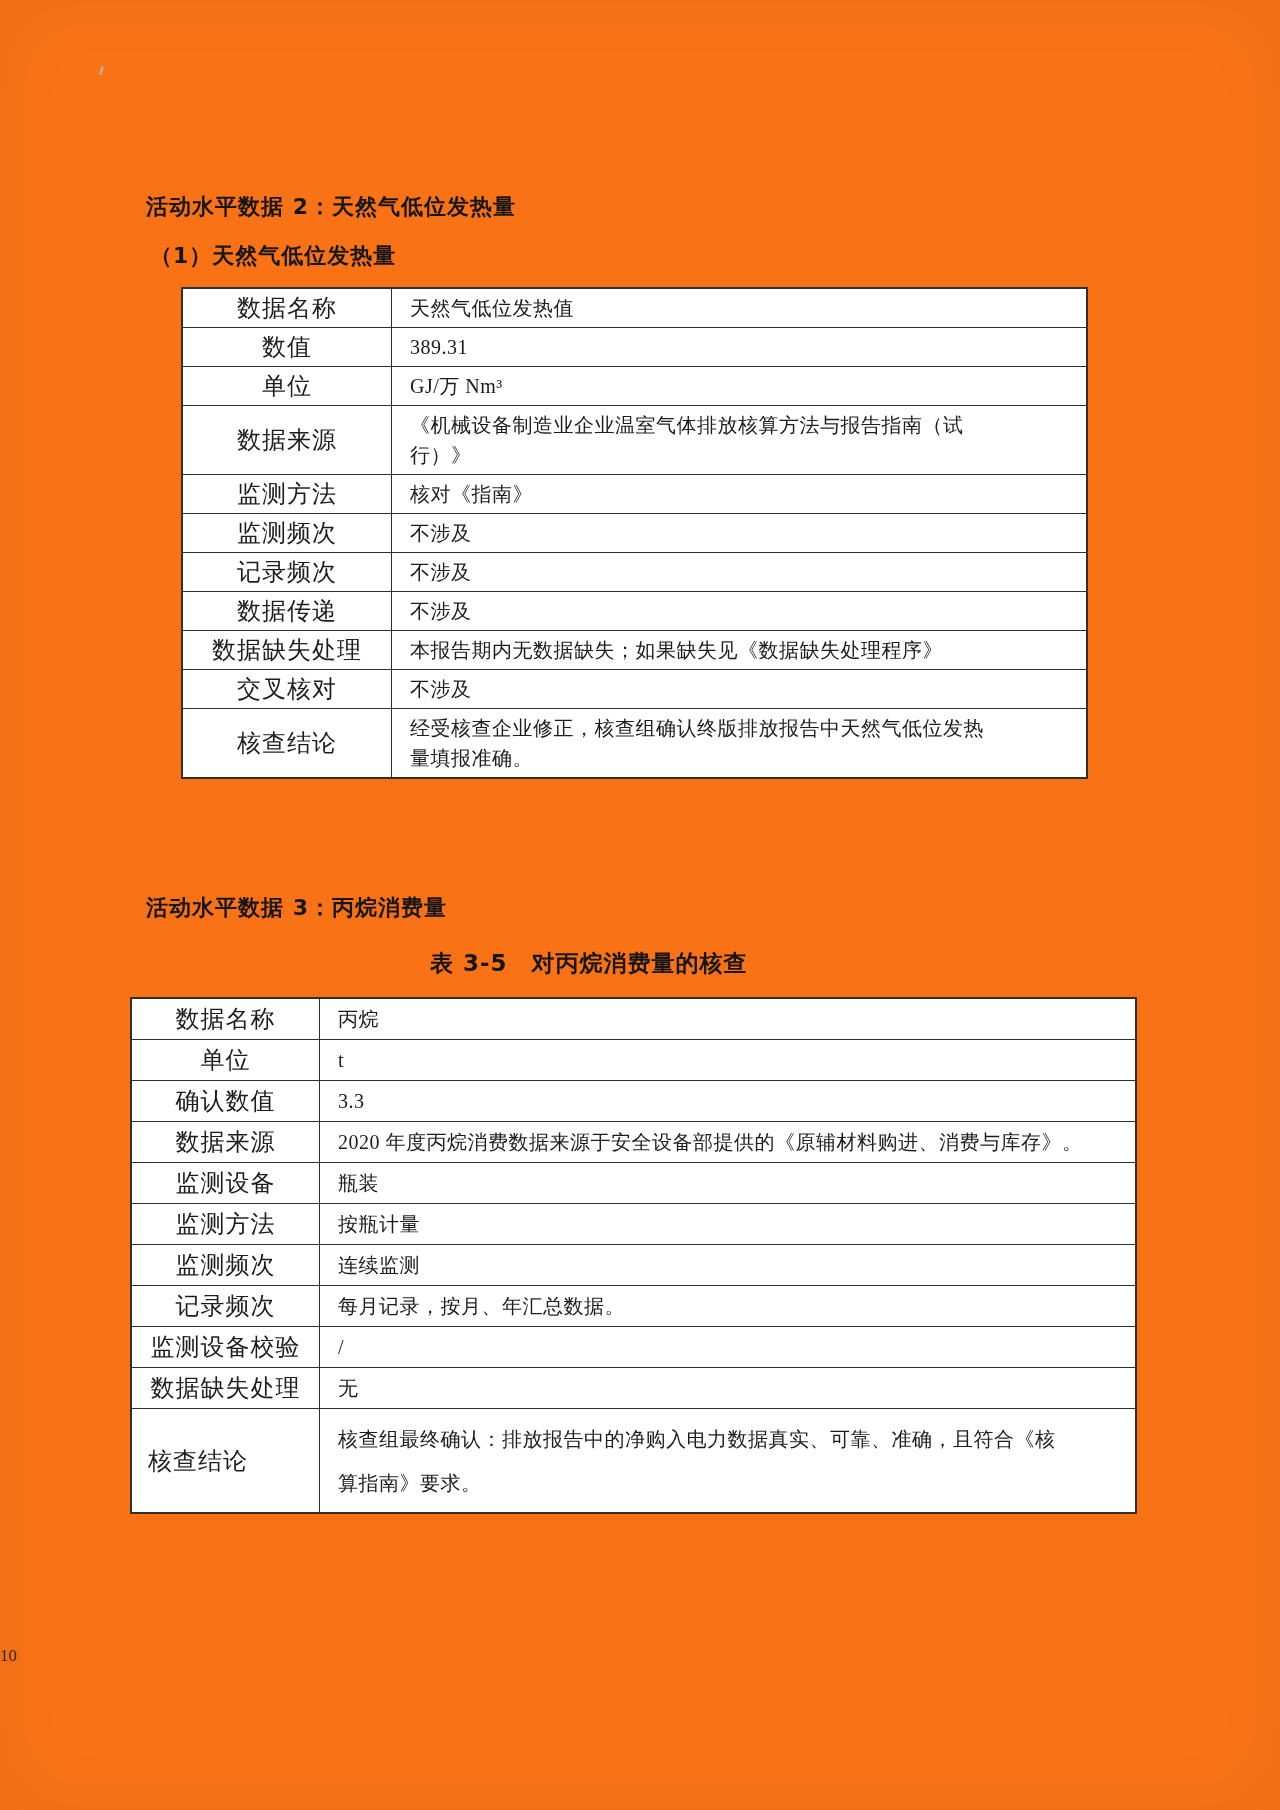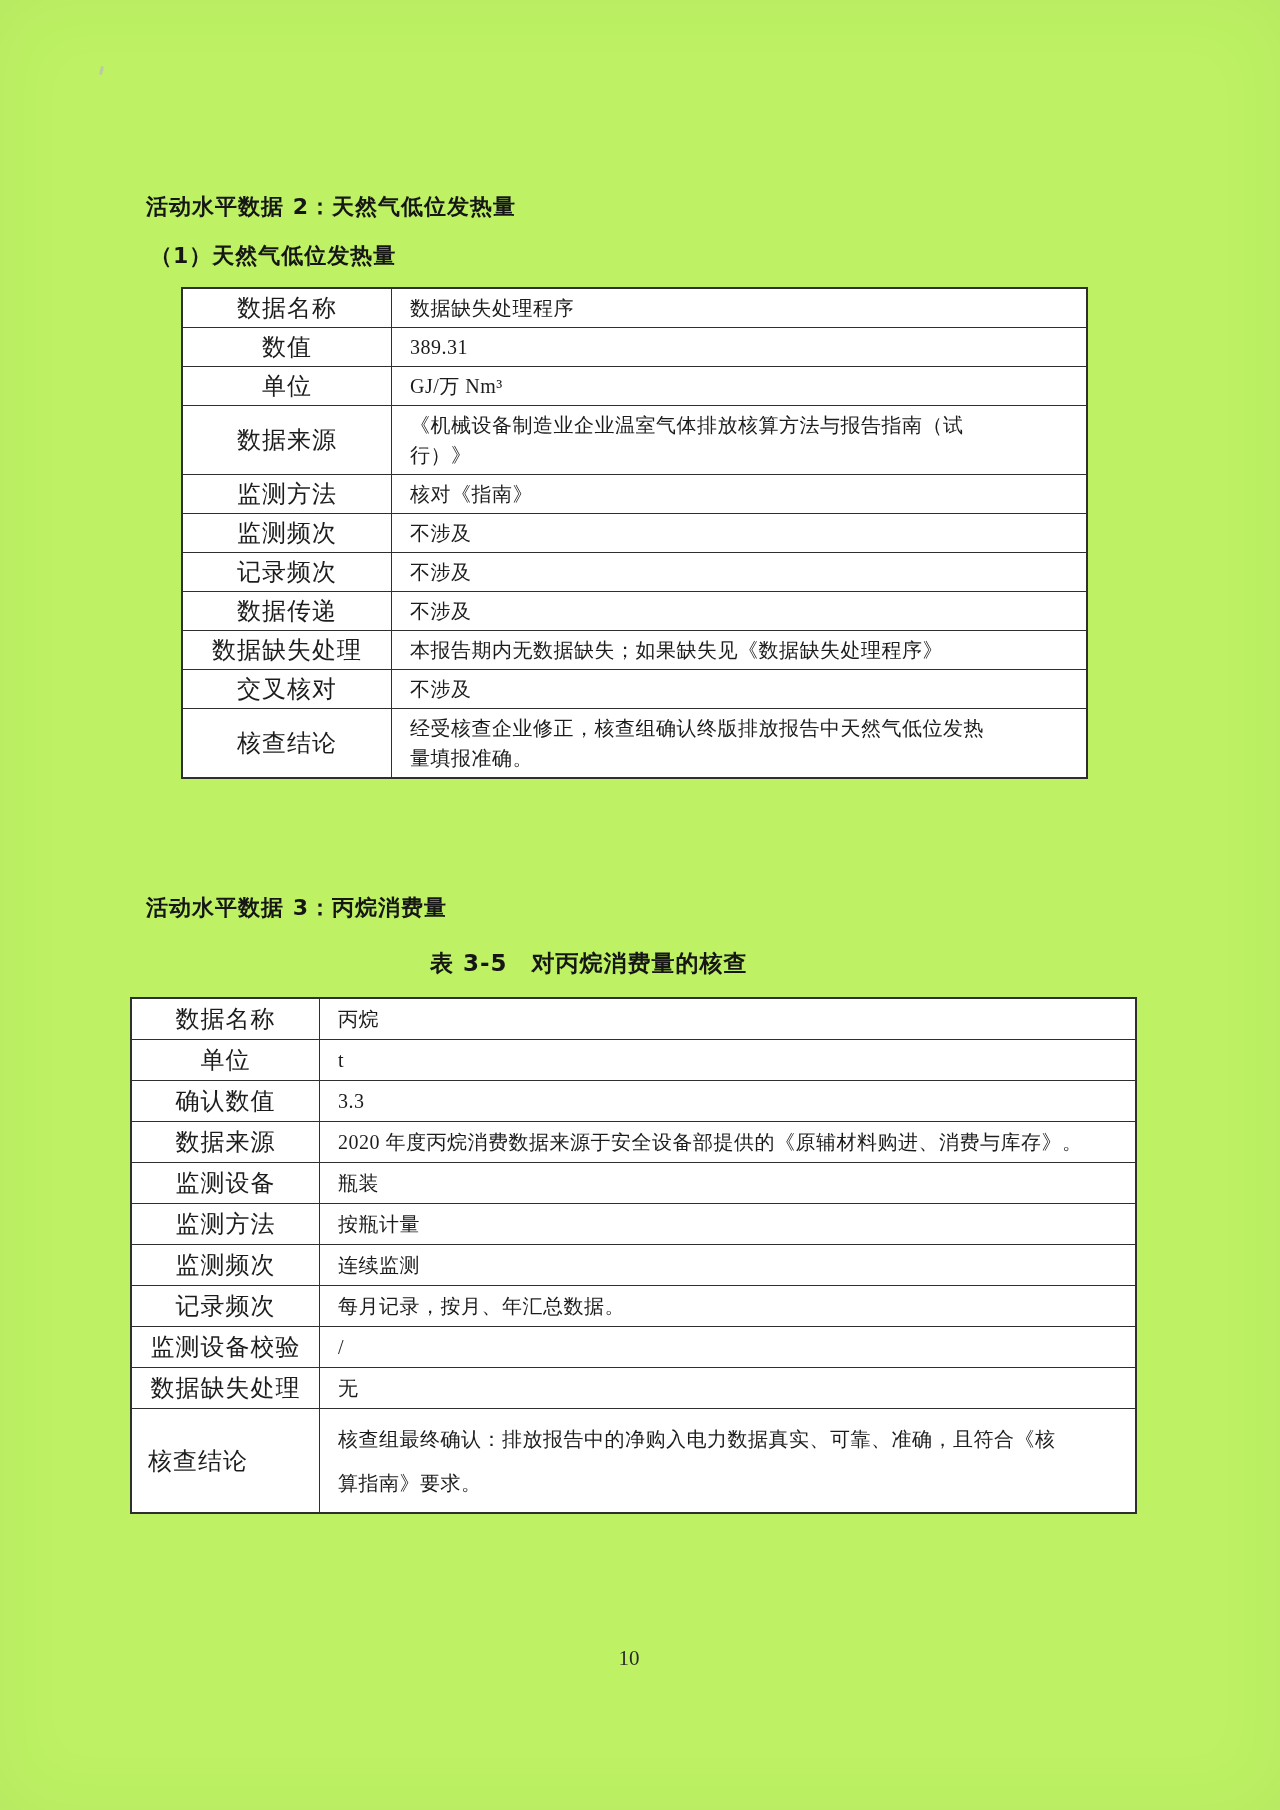--- a/index.html
+++ b/index.html
@@ -1,20 +1,20 @@
 <!DOCTYPE html>
 <html><head>
 <meta charset="utf-8">
 <style>
   * { margin:0; padding:0; box-sizing:border-box; }
   html,body { background:#ffffff; }
   .page {
     position:relative;
     width:1280px; height:1810px;
-    background:#bef264;
+    background:#f97316;
     font-family:"Liberation Serif", serif;
     color:#1c1c1c;
     overflow:hidden;
     box-shadow: inset 0 0 80px rgba(0,0,0,0.045);
   }
   .heading {
     position:absolute;
     font-family:"DejaVu Sans", sans-serif;
     font-weight:700;
     font-size:22px;
@@ -64,22 +64,22 @@
   #table2 .lbl { width:188px; }
   #table2 .row { min-height:41px; }
   #table2 .row.x2 { min-height:70px; }
   #table2 .row.x2 .val { line-height:1.6; }
   #table2 .row.x3 { min-height:103px; }
   #table2 .row.x3 .val { line-height:2.2; }
   #table2 .row.x3 .lbl { justify-content:flex-start; padding-left:16px; text-align:left; }
   .page-number {
     position:absolute;
     left:0; top:1646px; width:1258px;
-    text-align:center;
-    font-size:21px;
+    text-align:left;
+    font-size:17px;
     color:#2a2a2a;
   }
   .artifact {
     position:absolute;
     left:100px; top:66px;
     width:3px; height:9px;
     background:#b9b9b9;
     transform:rotate(14deg);
     border-radius:2px;
     opacity:0.7;
@@ -92,21 +92,21 @@
 
   <div class="artifact"></div>
 
   <div class="heading" style="left:146px; top:192px;">活动水平数据 2：天然气低位发热量</div>
 
   <div class="heading" style="left:150px; top:241px;">（1）天然气低位发热量</div>
 
   <div class="tbl" id="table1">
     <div class="row">
       <div class="lbl">数据名称</div>
-      <div class="val">数据缺失处理程序</div>
+      <div class="val">天然气低位发热值</div>
     </div>
     <div class="row">
       <div class="lbl">数值</div>
       <div class="val">389.31</div>
     </div>
     <div class="row">
       <div class="lbl">单位</div>
       <div class="val">GJ/万 Nm³</div>
     </div>
     <div class="row tall">

